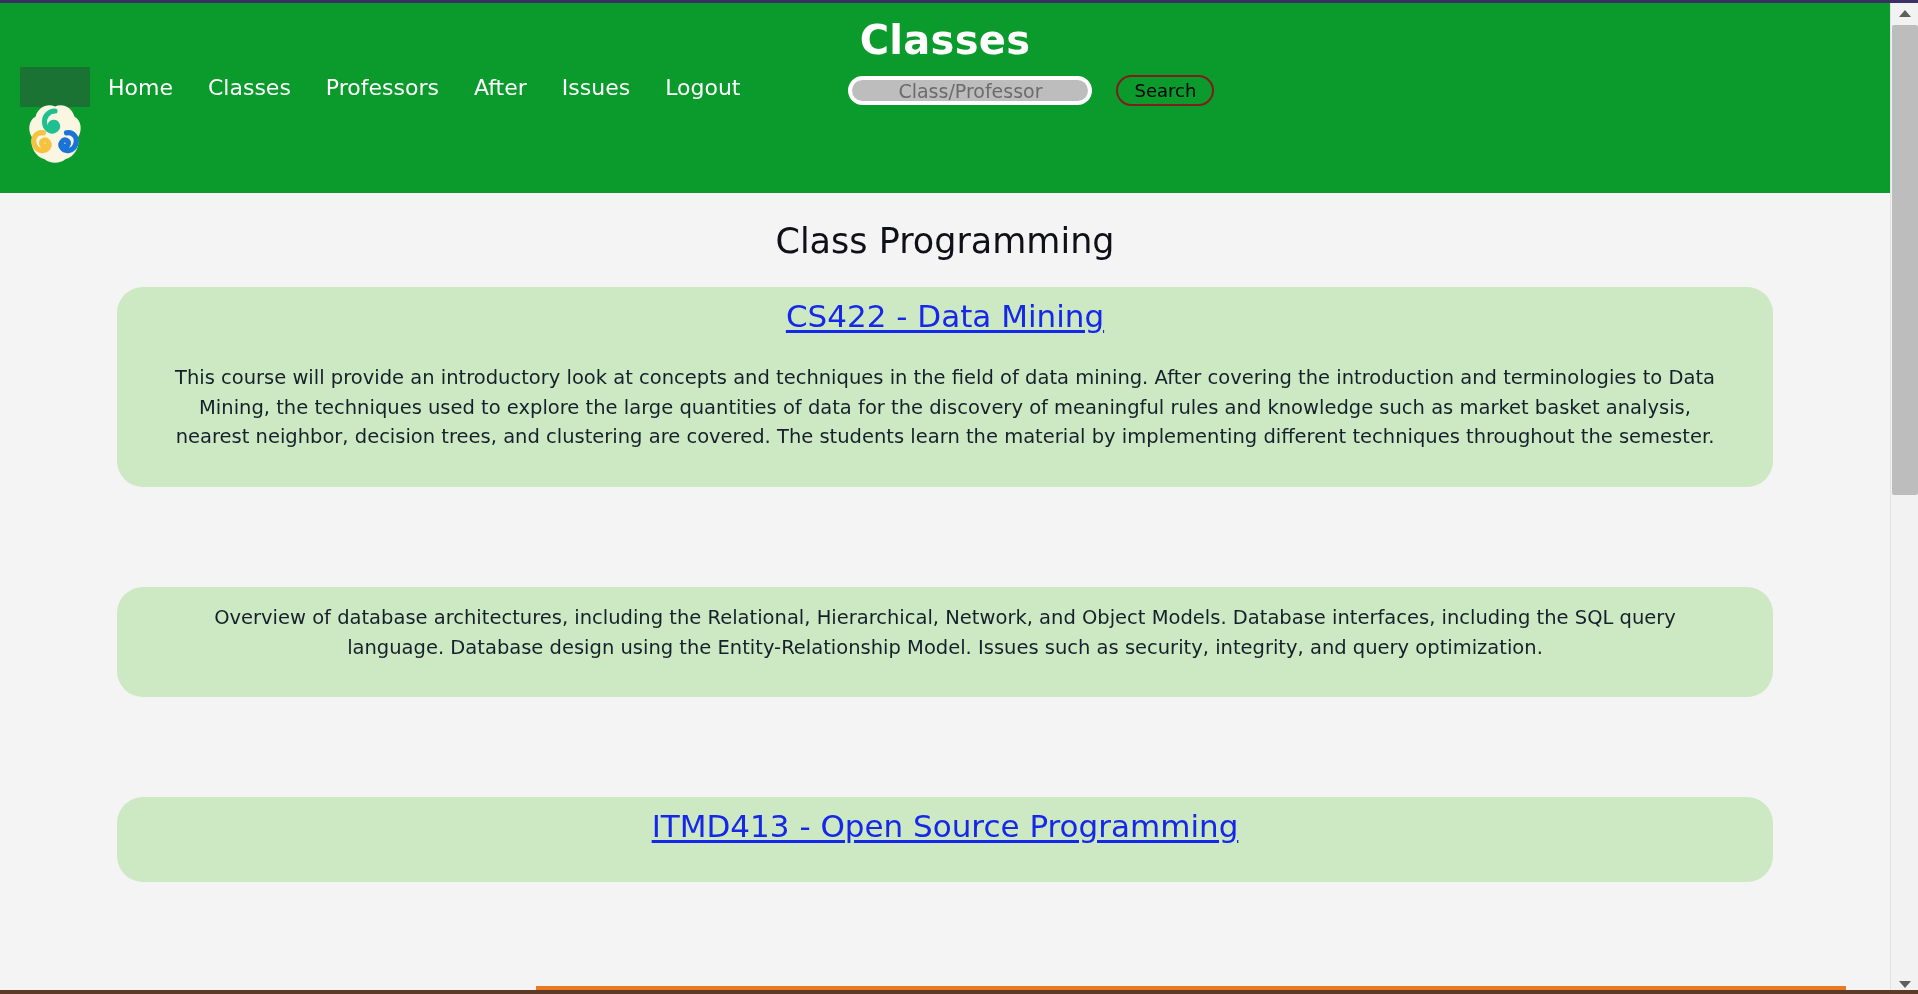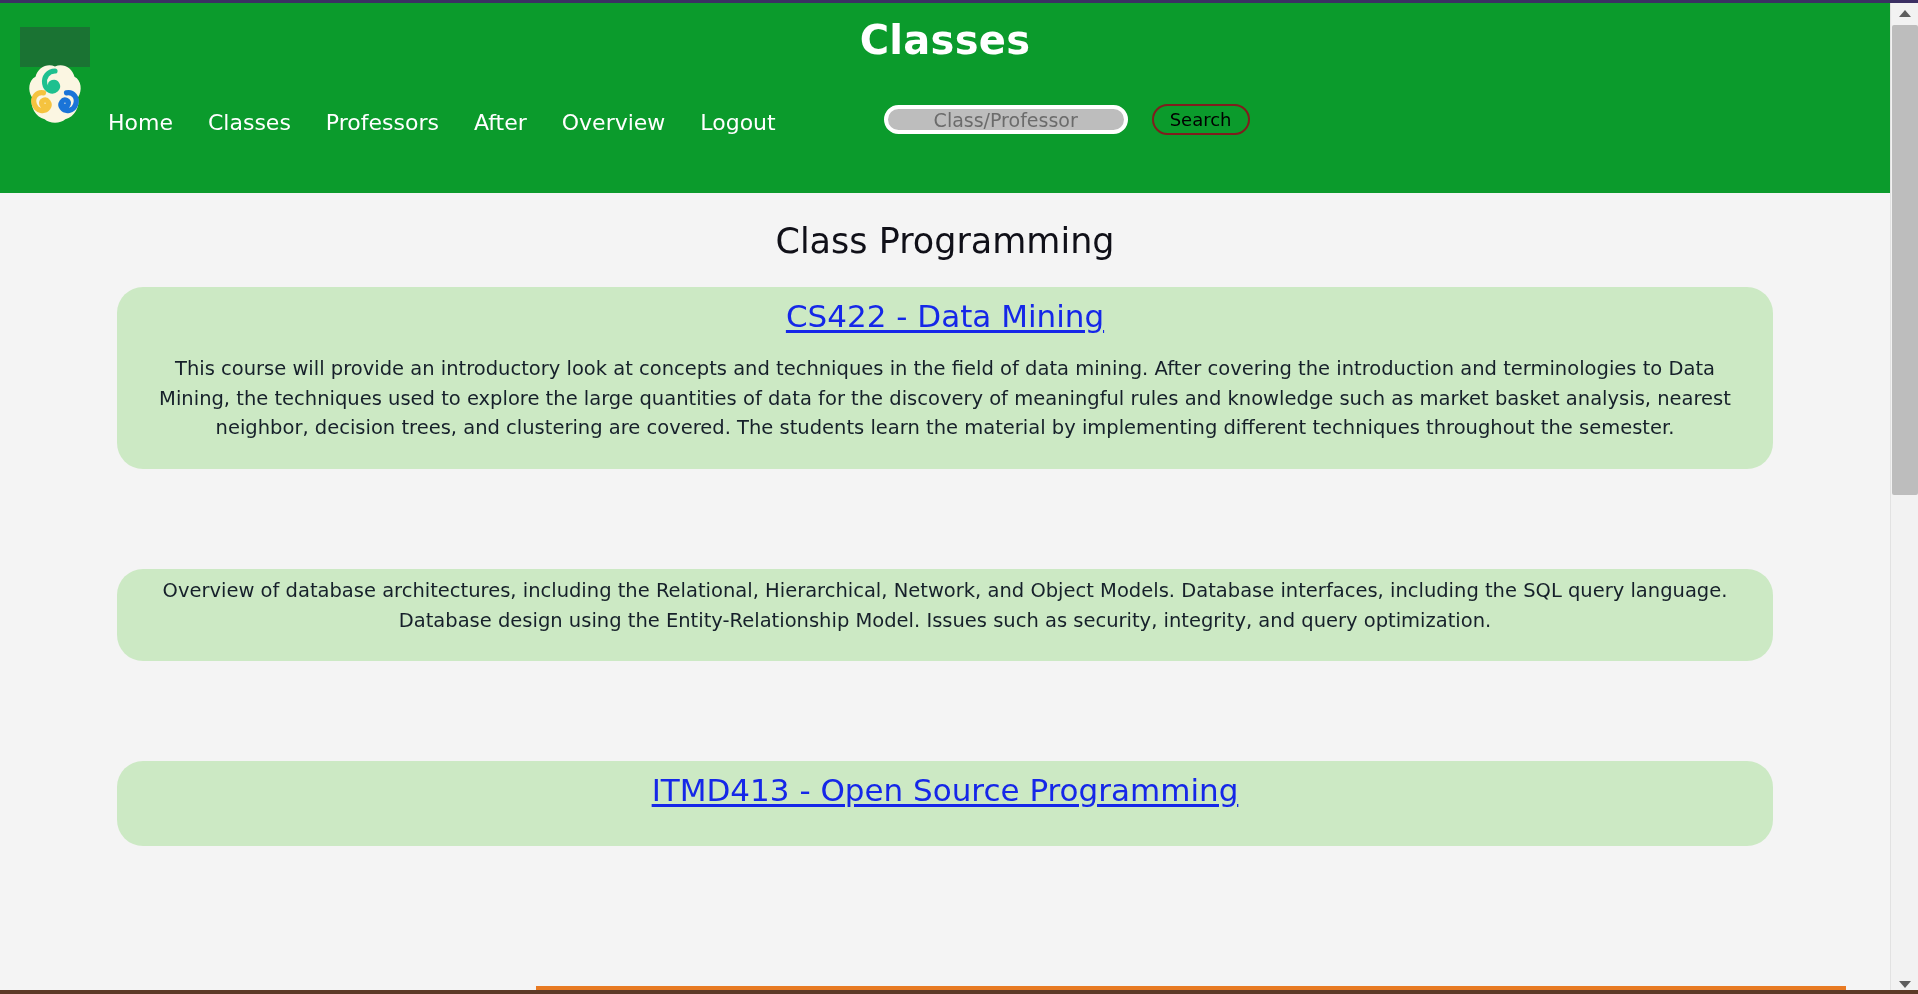--- a/index.html
+++ b/index.html
@@ -65,21 +65,21 @@
     font-weight: bold;
     letter-spacing: 0.3px;
     font-family: "DejaVu Sans", sans-serif;
   }
   .navbar {
     position: absolute;
     top: 72px; left: 0;
     width: 100%;
     height: 60px;
     display: flex;
-    align-items: flex-end;
+    align-items: flex-start;
   }
   .brand-wrap {
     position: relative;
     width: 96px;
     height: 100px;
     margin-left: 18px;
     flex: 0 0 auto;
   }
   .brand-plate {
     position: absolute;
@@ -190,21 +190,21 @@
     text-decoration: underline;
     text-underline-offset: 3px;
     margin: 8px 0 16px 0;
     cursor: pointer;
     font-family: "DejaVu Sans", sans-serif;
   }
   .card-desc {
     color: #16202a;
     font-size: 19.5px;
     line-height: 1.52;
-    margin: 4px;
+    margin: 13px;
     font-family: "DejaVu Sans", sans-serif;
   }
 
   
   .scrollbar {
     position: absolute;
     top: 3px; right: 0;
     width: 28px;
     height: 991px;
     background: #f2f2f2;
@@ -260,21 +260,21 @@
             <path d="M30 52 C18 50 10 60 14 72 C18 84 32 86 38 78 C43 71 36 62 30 65 C24 68 27 77 33 75" fill="none" stroke="#f5c33f" stroke-width="9" stroke-linecap="round"></path>
             <path d="M70 52 C82 50 90 60 86 72 C82 84 68 86 62 78 C57 71 64 62 70 65 C76 68 73 77 67 75" fill="none" stroke="#1a74d8" stroke-width="9" stroke-linecap="round"></path>
           </svg>
         </div>
 
         <div class="nav-links">
           <a class="nav-link">Home</a>
           <a class="nav-link">Classes</a>
           <a class="nav-link">Professors</a>
           <a class="nav-link">After</a>
-          <a class="nav-link">Overview</a>
+          <a class="nav-link">Issues</a>
           <a class="nav-link">Logout</a>
         </div>
 
         <div class="search-wrap">
           <input class="search-input" type="text" placeholder="Class/Professor" style="">
           <button class="search-button">Search</button>
         </div>
 
       </div>
     </div>

